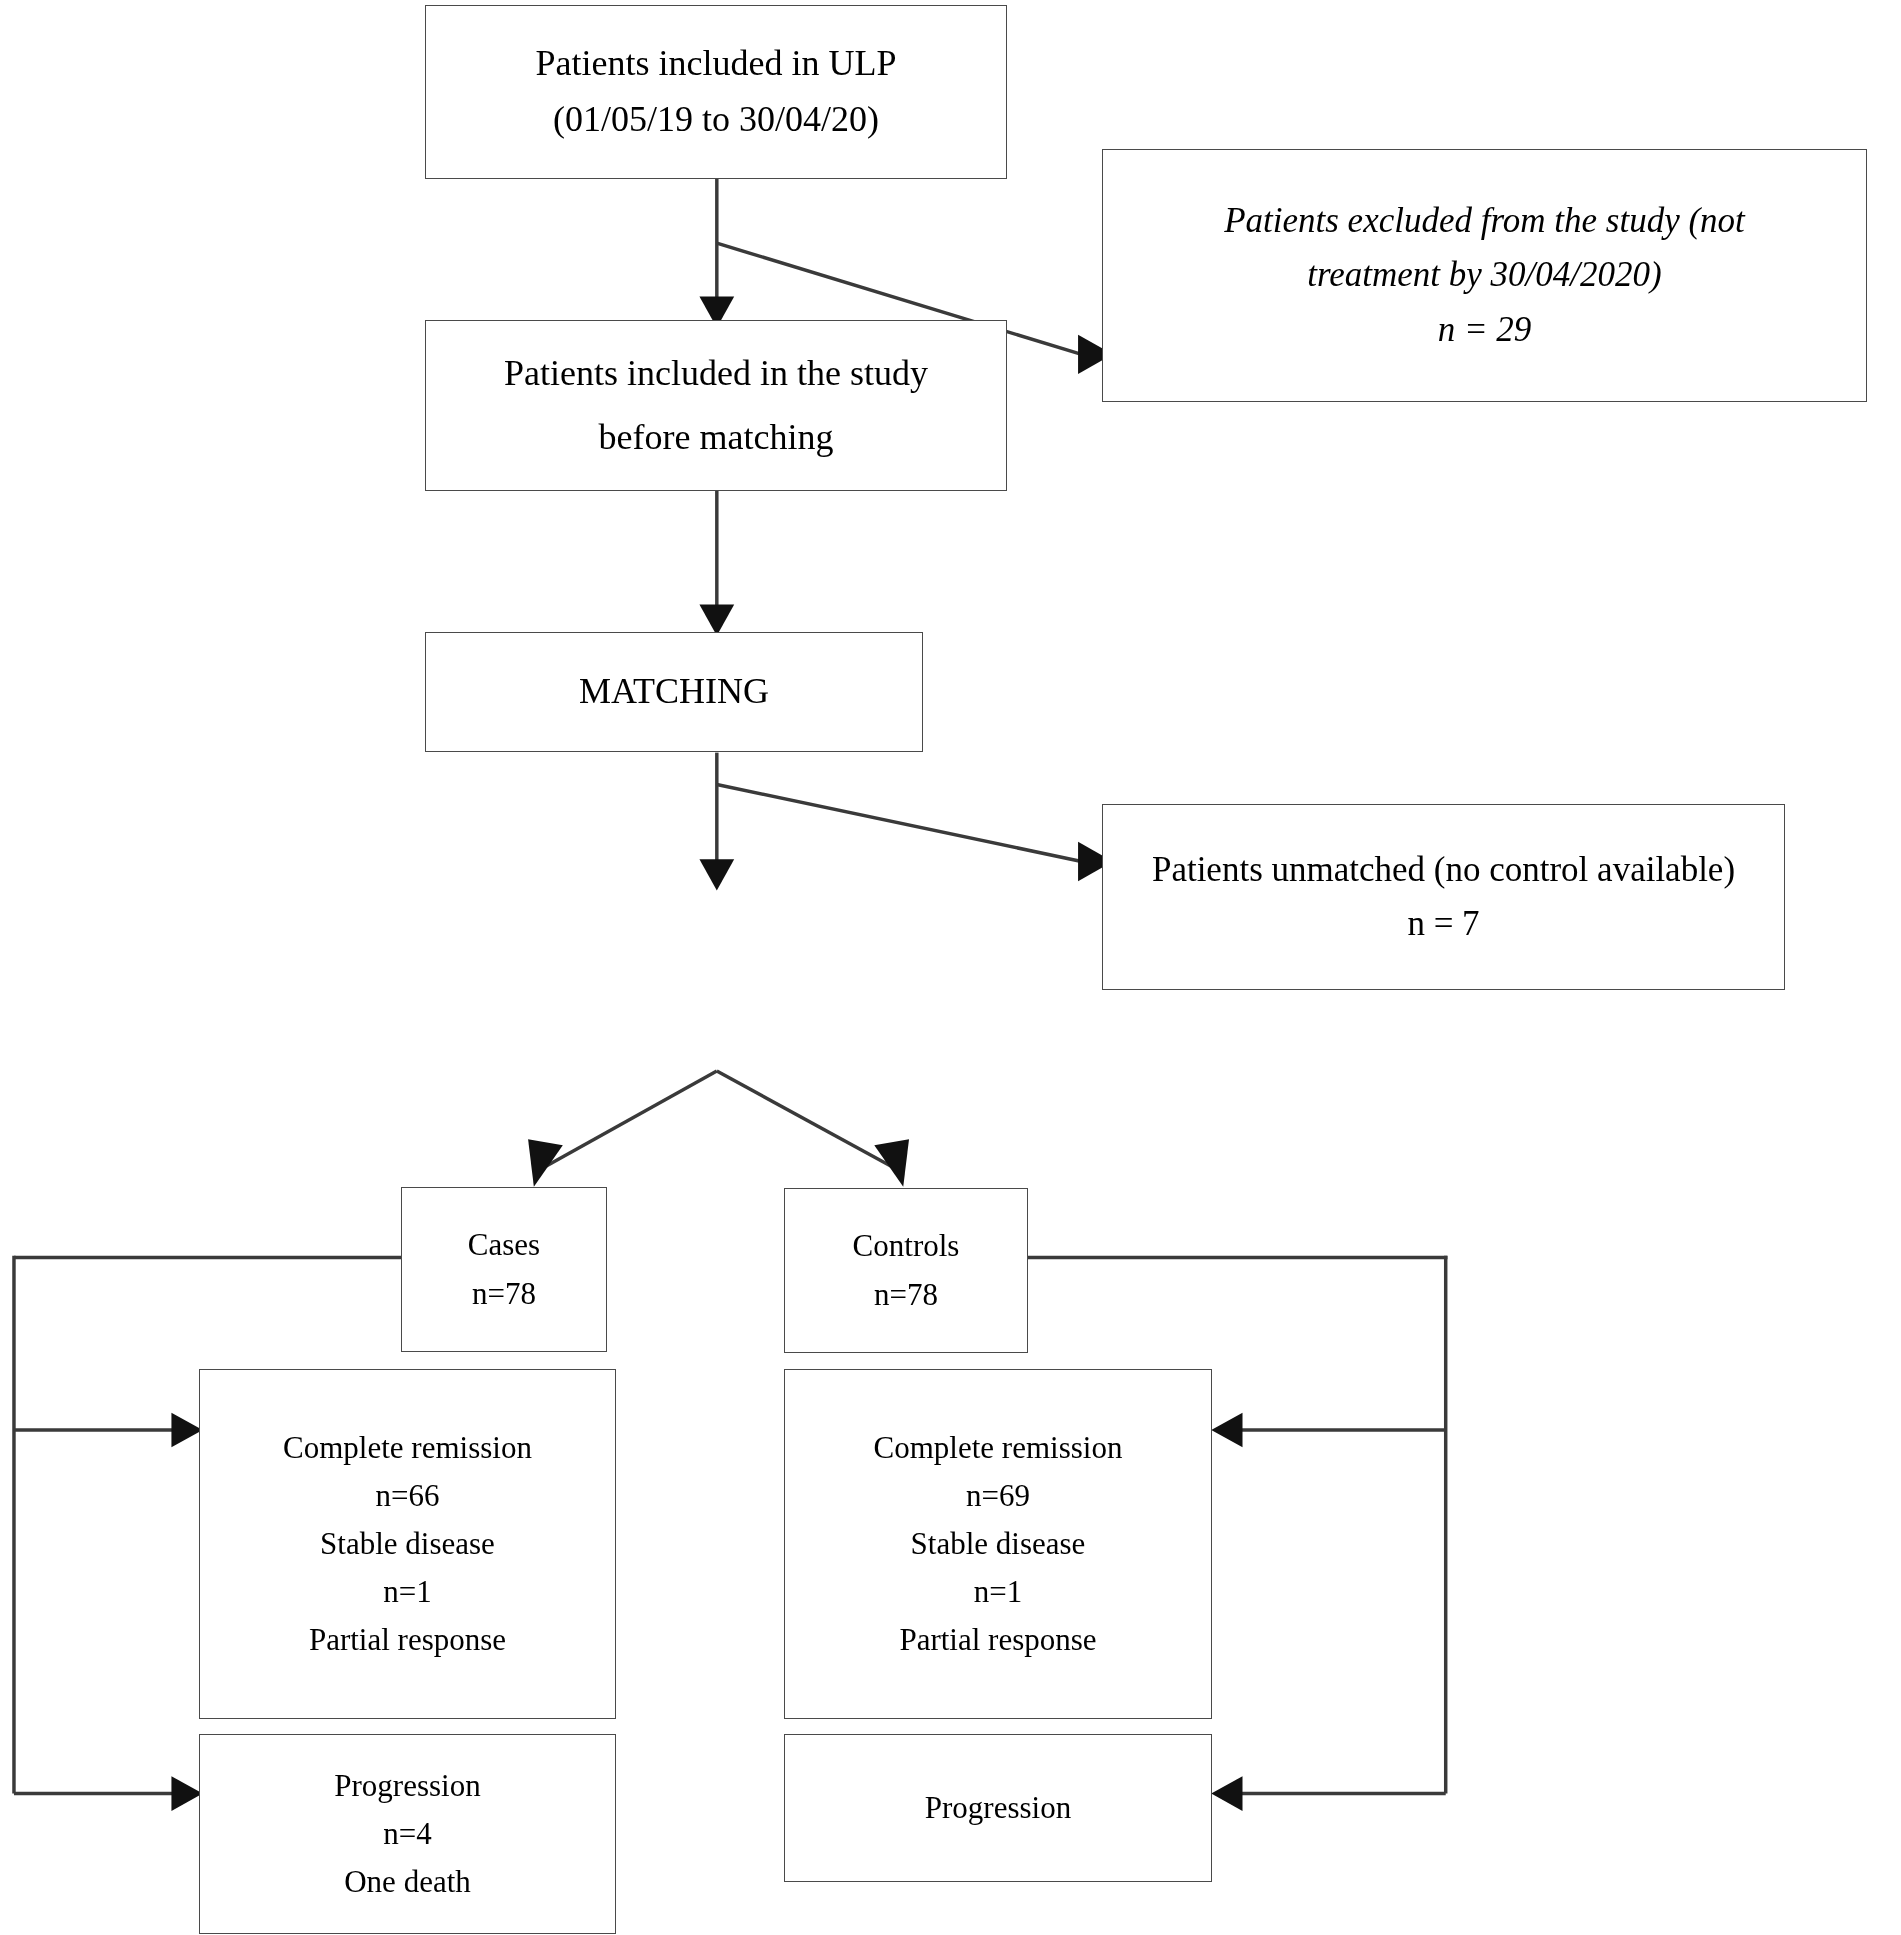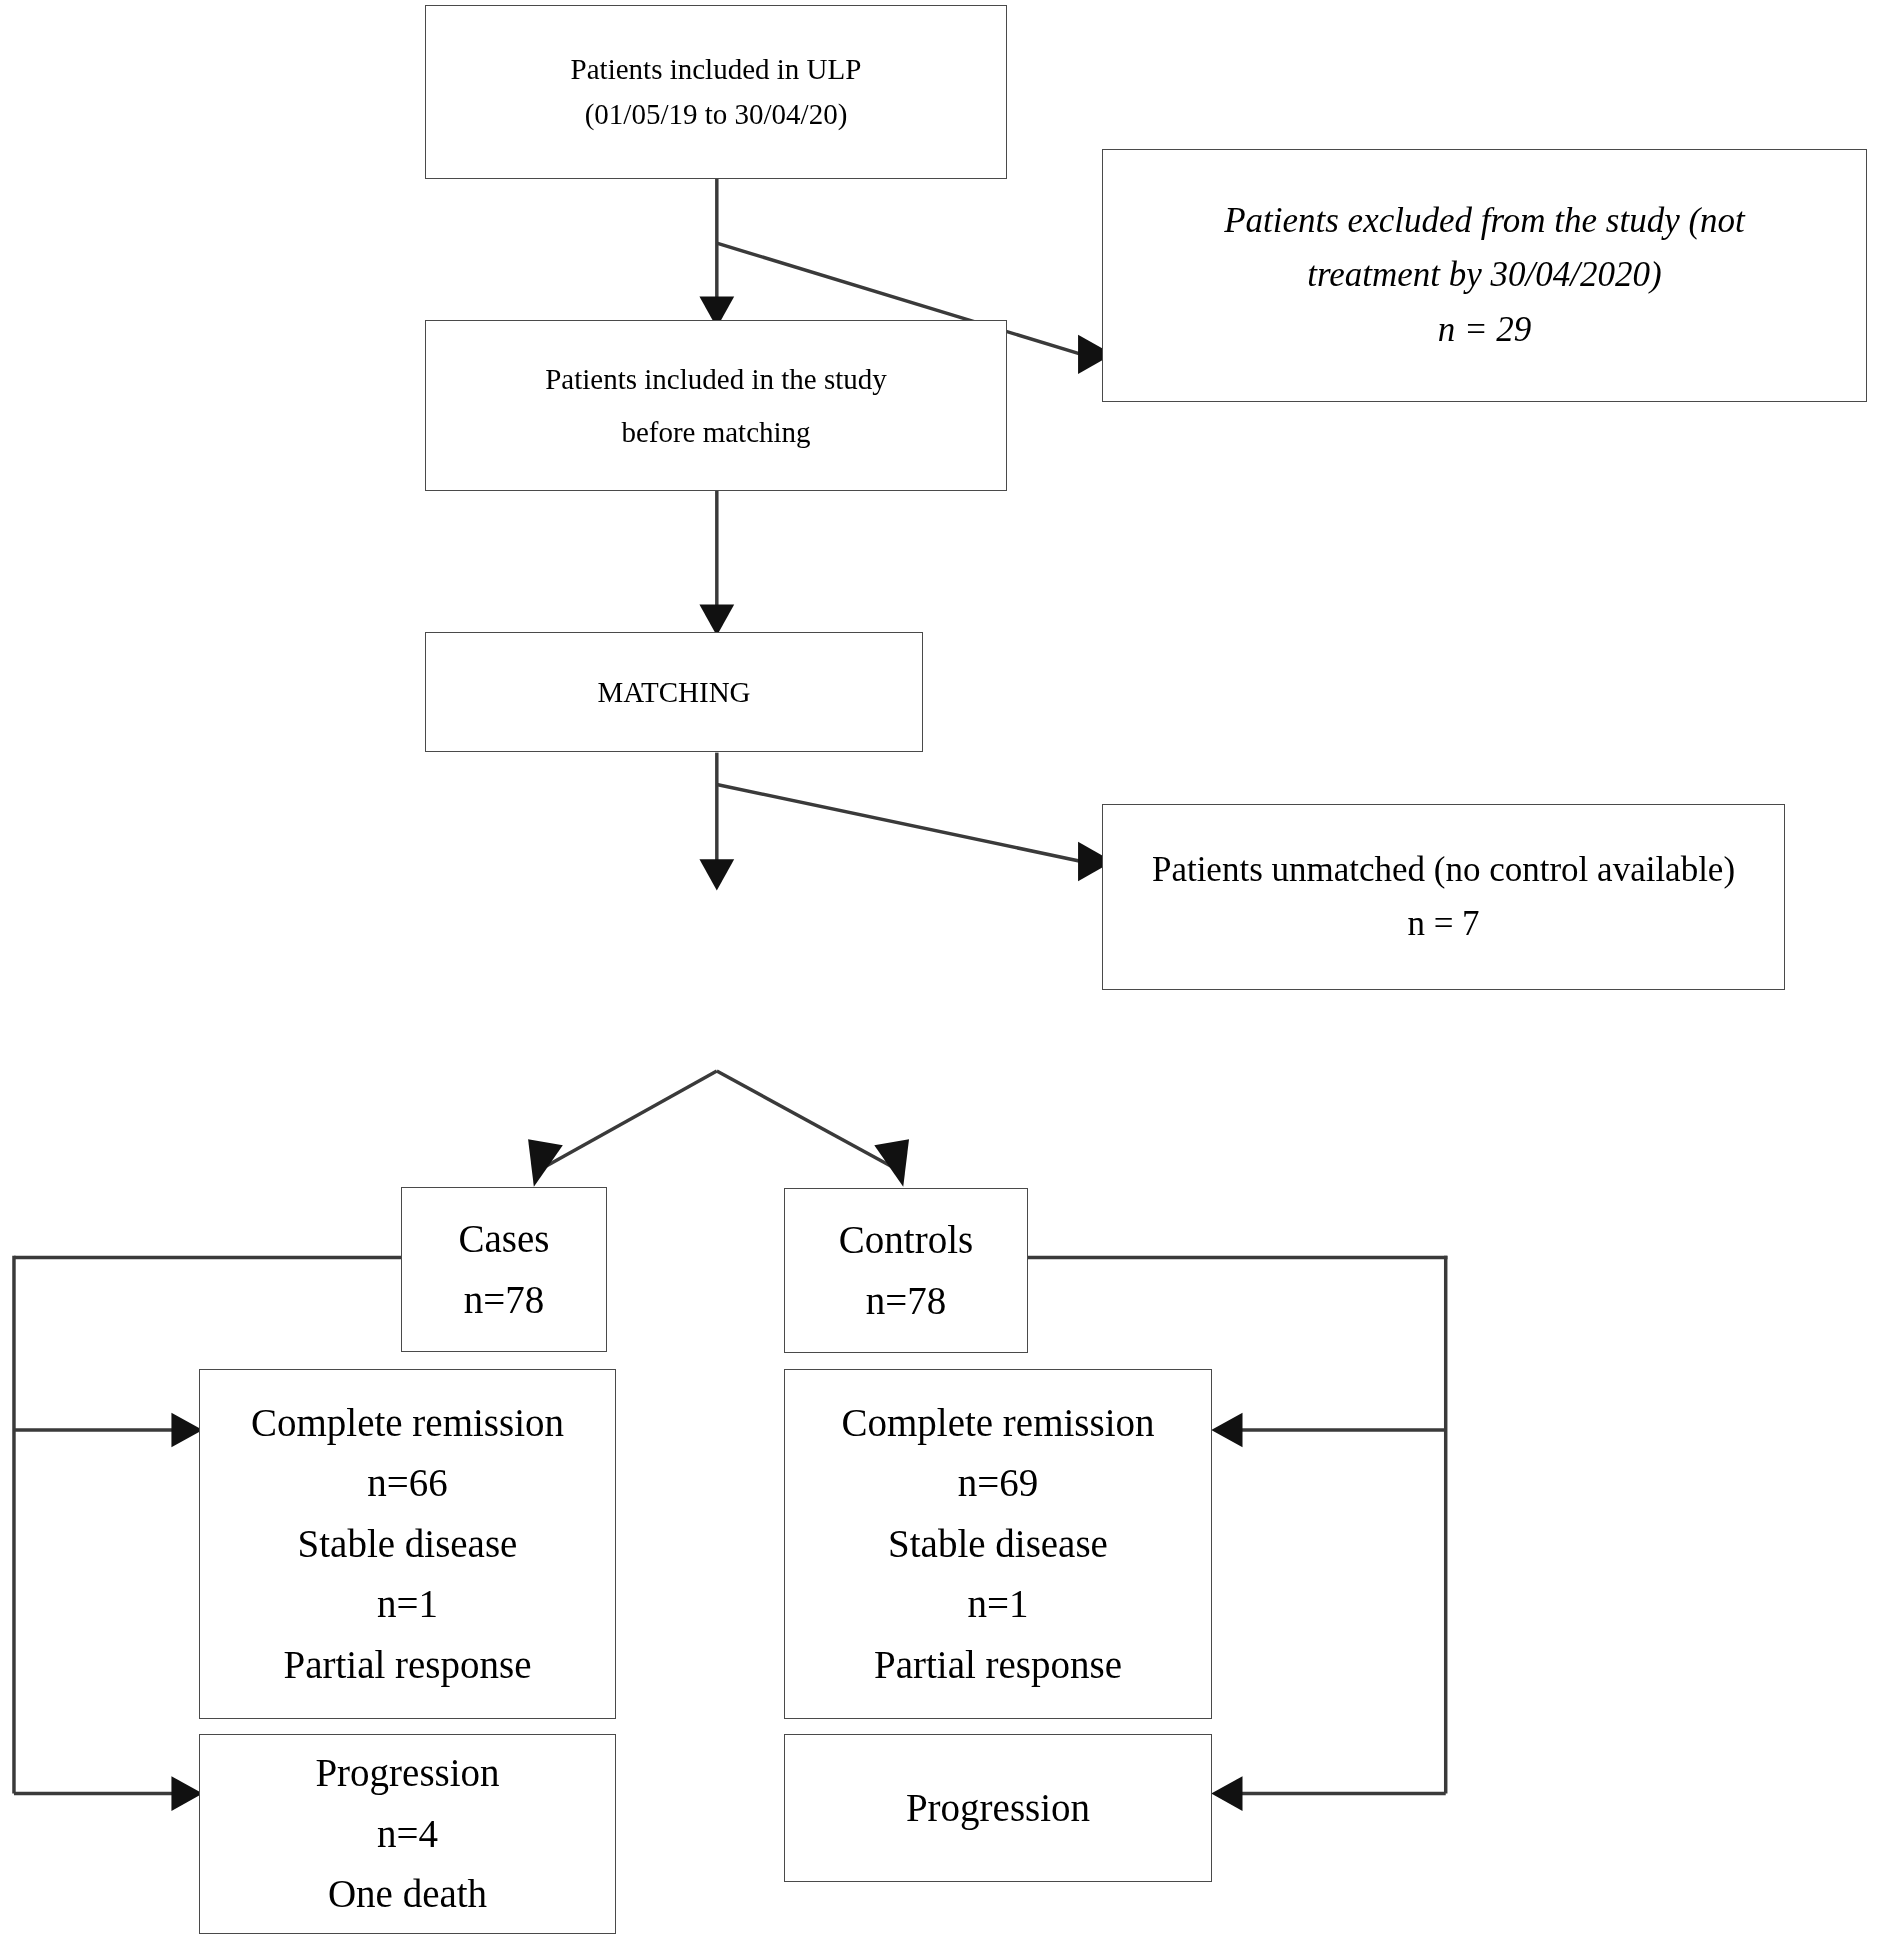--- a/index.html
+++ b/index.html
@@ -35,23 +35,23 @@
     align-items: center;
     justify-content: center;
     text-align: center;
     line-height: 1.55;
     padding: 4.6px 10.4px;
   }
   .node .line {
     display: block;
     white-space: nowrap;
   }
-  .fs-big   { font-size: 29px; }
+  .fs-big   { font-size: 36px; }
   .fs-mid   { font-size: 35px; }
-  .fs-small { font-size: 39px; }
+  .fs-small { font-size: 31px; }
 
   
   #node-ulp            { left: 425px;  top: 4.6px;    width: 582px; height: 174px; }
   #node-excluded       { left: 1102px; top: 149px;  width: 765px; height: 253px; font-style: italic; }
   #node-before-match   { left: 425px;  top: 320px;  width: 582px; height: 171px; gap: 8px; }
   #node-matching       { left: 425px;  top: 632px; width: 498px; height: 120px; }
   #node-unmatched      { left: 1102px; top: 763px; width: 683px; height: 186px; margin-top: 41px; }
   #node-matched        { left: 425px;  top: 886px; width: 582px; height: 185px; }
   #node-cases          { left: 401px;  top: 1187px; width: 206px;  height: 165px; }
   #node-controls       { left: 784px; top: 1188px; width: 244px;  height: 165px; }

